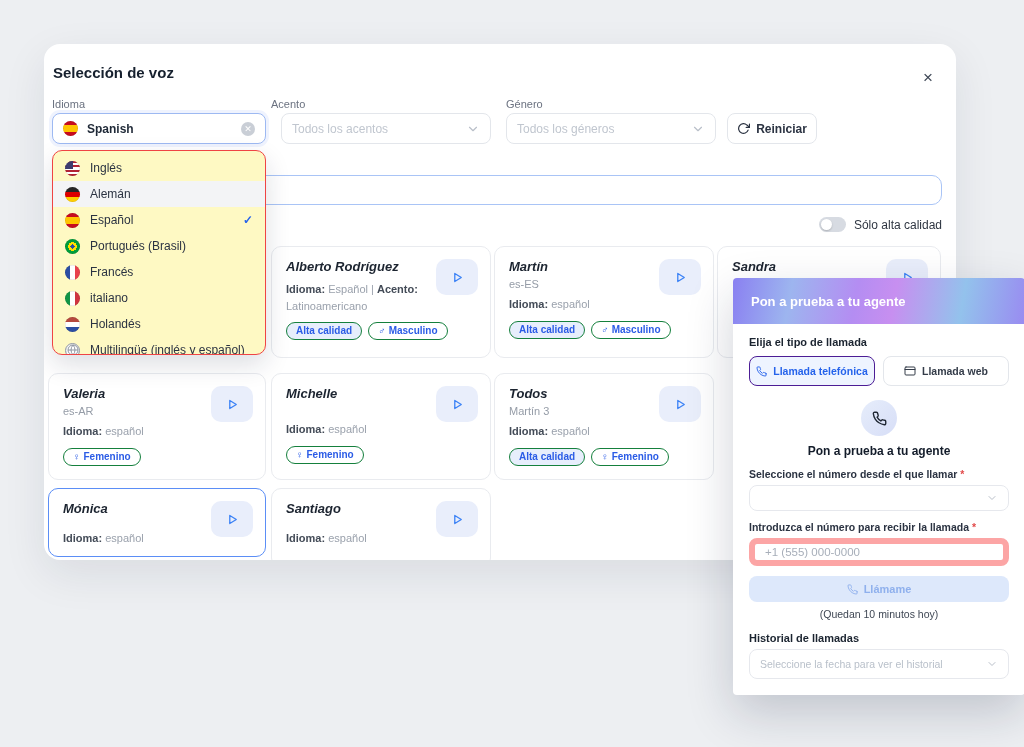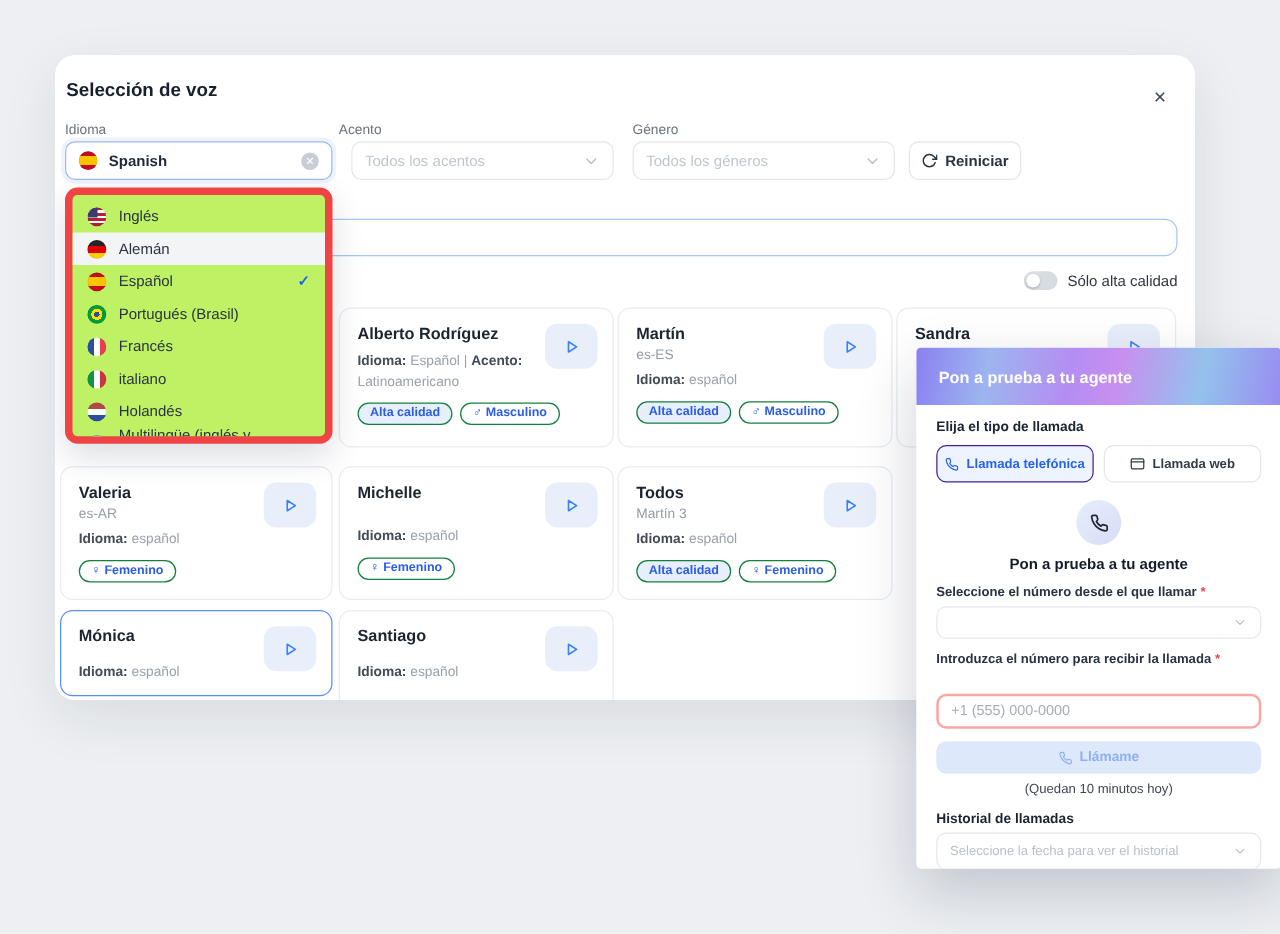--- a/index.html
+++ b/index.html
@@ -32,43 +32,43 @@
   .search { position:absolute; left:8px; top:131px; width:890px; height:30px; border:1.5px solid #a9c4f6;
             border-radius:10px; padding:0 12px; font-size:12px; color:#1f2937; outline:none; }
 
   .toggle-row { position:absolute; top:173px; right:14px; display:flex; align-items:center; gap:8px; }
   .toggle { width:27px; height:15px; border-radius:8px; background:#d7dbe2; position:relative; cursor:pointer; }
   .toggle .knob { position:absolute; left:2px; top:2px; width:11px; height:11px; border-radius:50%; background:#fff;
                   box-shadow:0 1px 2px rgba(0,0,0,.2); }
   .toggle-label { font-size:12px; color:#2f3642; }
 
   
-  .dropdown { position:absolute; left:8px; top:106px; width:214px; height:205px; background:#bef264;
-              border:6px solid #ef4444; border-radius:10px; box-shadow:0 10px 26px rgba(20,30,60,.14);
+  .dropdown { position:absolute; left:8px; top:106px; width:214px; height:205px; background:#fef9c3;
+              border:1px solid #ef4444; border-radius:10px; box-shadow:0 10px 26px rgba(20,30,60,.14);
               overflow:hidden; z-index:5; padding-top:4px; }
   .dd-item { height:26px; display:flex; align-items:center; gap:10px; padding:0 12px; font-size:12px;
              color:#2b3342; cursor:pointer; }
   .dd-item.hovered { background:#f3f4f6; }
   .dd-check { margin-left:auto; color:#2563eb; font-size:12px; font-weight:700; }
 
   .flag { width:15px; height:15px; border-radius:50%; flex:none; box-shadow:inset 0 0 0 .5px rgba(0,0,0,.12); position:relative; overflow:hidden; }
   .flag.us { background:linear-gradient(to bottom,#b22234 0 15%,#fff 15% 29%,#b22234 29% 43%,#fff 43% 57%,#b22234 57% 71%,#fff 71% 85%,#b22234 85%); }
   .flag.us::before { content:""; position:absolute; left:0; top:0; width:55%; height:55%; background:#3c3b6e; }
   .flag.de { background:linear-gradient(to bottom,#262626 0 34%,#dd0000 34% 67%,#ffce00 67%); }
   .flag.es { background:linear-gradient(to bottom,#c60b1e 0 26%,#ffc400 26% 74%,#c60b1e 74%); }
   .flag.fr { background:linear-gradient(to right,#2b4ea3 0 34%,#fff 34% 67%,#e8414d 67%); }
   .flag.br { background:radial-gradient(circle at 50% 50%,#2a4da0 0 20%,#ffdf00 20% 42%,#009c3b 42%); }
   .flag.it { background:linear-gradient(to right,#119446 0 34%,#fff 34% 67%,#cf3441 67%); }
   .flag.nl { background:linear-gradient(to bottom,#b5493e 0 34%,#fff 34% 67%,#2b4ea3 67%); }
   .flag.globe { background:#fff; border:1px solid #8f96a1; display:flex; align-items:center; justify-content:center; }
 
   
   .card { position:absolute; background:#fff; border:1px solid #e9ebef; border-radius:10px; padding:12px 14px; cursor:pointer; }
   .card.selected { border:1.5px solid #5b8ef6; }
-  .v-name { font-size:13px; font-weight:700; color:#1c2430; }
+  .v-name { font-size:13px; font-weight:700; color:#1c2430;font-style:italic; }
   .v-sub { font-size:11px; color:#959ca7; margin-top:4px; }
   .v-meta { font-size:11px; color:#9aa1ac; margin-top:7px; line-height:1.5; }
   .v-meta b { color:#434b57; font-weight:700; }
   .v-meta.gap { margin-top:20px; }
   .badges { display:flex; gap:6px; margin-top:8px; }
   .badge { font-size:10px; font-weight:700; color:#2b5ce6; border:1px solid #15803d; border-radius:10px;
            padding:3px 9px; line-height:1; white-space:nowrap; display:flex; align-items:center; gap:3px; }
   .badge.solid { background:#e7eefc; }
   .badge.outline { background:#fff; }
   .play { position:absolute; right:12px; top:12px; width:42px; height:36px; border:none; border-radius:10px;
@@ -86,21 +86,21 @@
               justify-content:center; gap:6px; cursor:pointer; font-family:inherit; }
   .type-btn.active { background:#eef4ff; border:1px solid #4c1d95; color:#2563eb; }
   .type-btn.idle { background:#fff; border:1px solid #e3e6eb; color:#343c49; }
   .phone-circle { width:36px; height:36px; border-radius:50%; margin:14px auto 0;
                   background:linear-gradient(135deg,#e6edfb,#d7def7); display:flex; align-items:center; justify-content:center; }
   .p-subtitle { text-align:center; font-size:12px; font-weight:700; color:#131c2a; margin-top:8px; }
   .f-label { margin-top:10px; font-size:10.5px; font-weight:600; color:#2b3342; }
   .req { color:#e24a4a; margin-left:3px; }
   .p-select { margin-top:5px; height:26px; border:1px solid #e6e8ed; border-radius:8px; display:flex; align-items:center;
               padding:0 10px; font-size:10.5px; color:#b9c0ca; cursor:pointer; justify-content:space-between; }
-  .p-input { margin-top:22px; height:28px; width:100%; border:2px solid #fca5a5; border-radius:8px; padding:0 10px;
+  .p-input { margin-top:5px; height:28px; width:100%; border:6px solid #fca5a5; border-radius:8px; padding:0 10px;
              font-size:11.5px; color:#565f6b; outline:none; font-family:inherit; }
   .p-input::placeholder { color:#a7aeb9; }
   .callme { margin-top:10px; width:100%; height:26px; border:none; border-radius:8px; background:#dde8fb; color:#8fb0ed;
             font-size:11px; font-weight:600; display:flex; align-items:center; justify-content:center; gap:6px;
             cursor:default; font-family:inherit; }
   .minutes { text-align:center; font-size:10.5px; color:#3f4754; margin-top:6px; }
   .hist-label { margin-top:12px; font-size:11px; font-weight:700; color:#1b2430; }
   svg { flex:none; }
 </style>
 </head>

